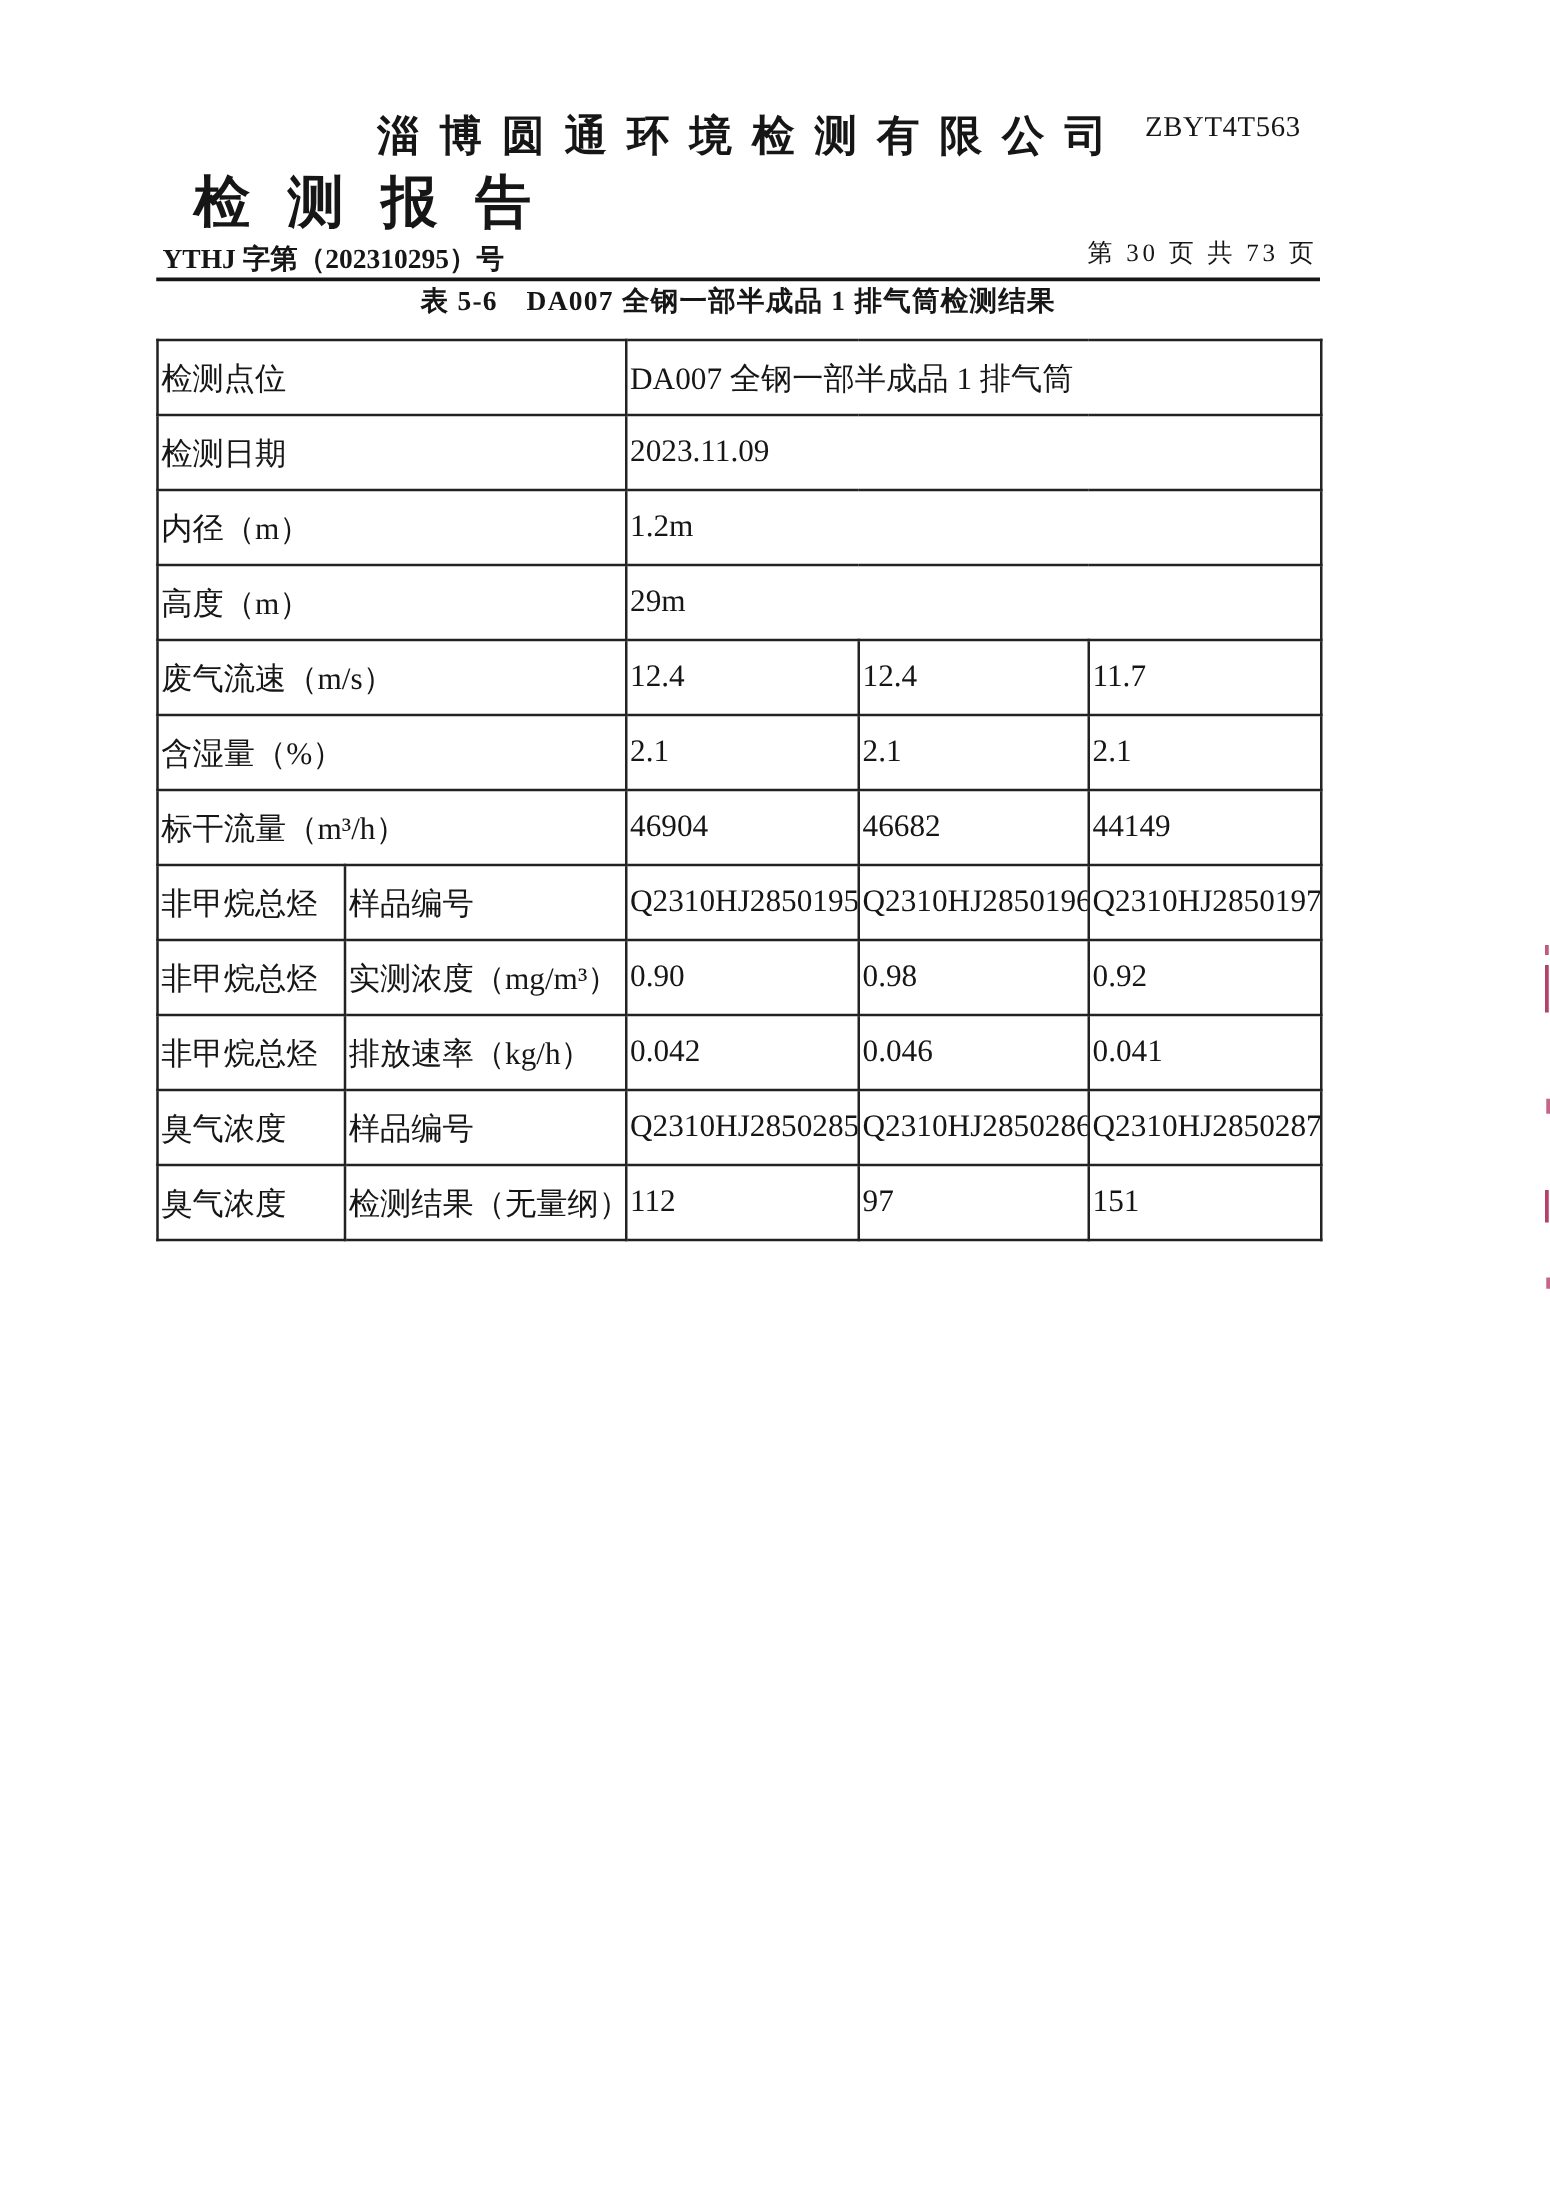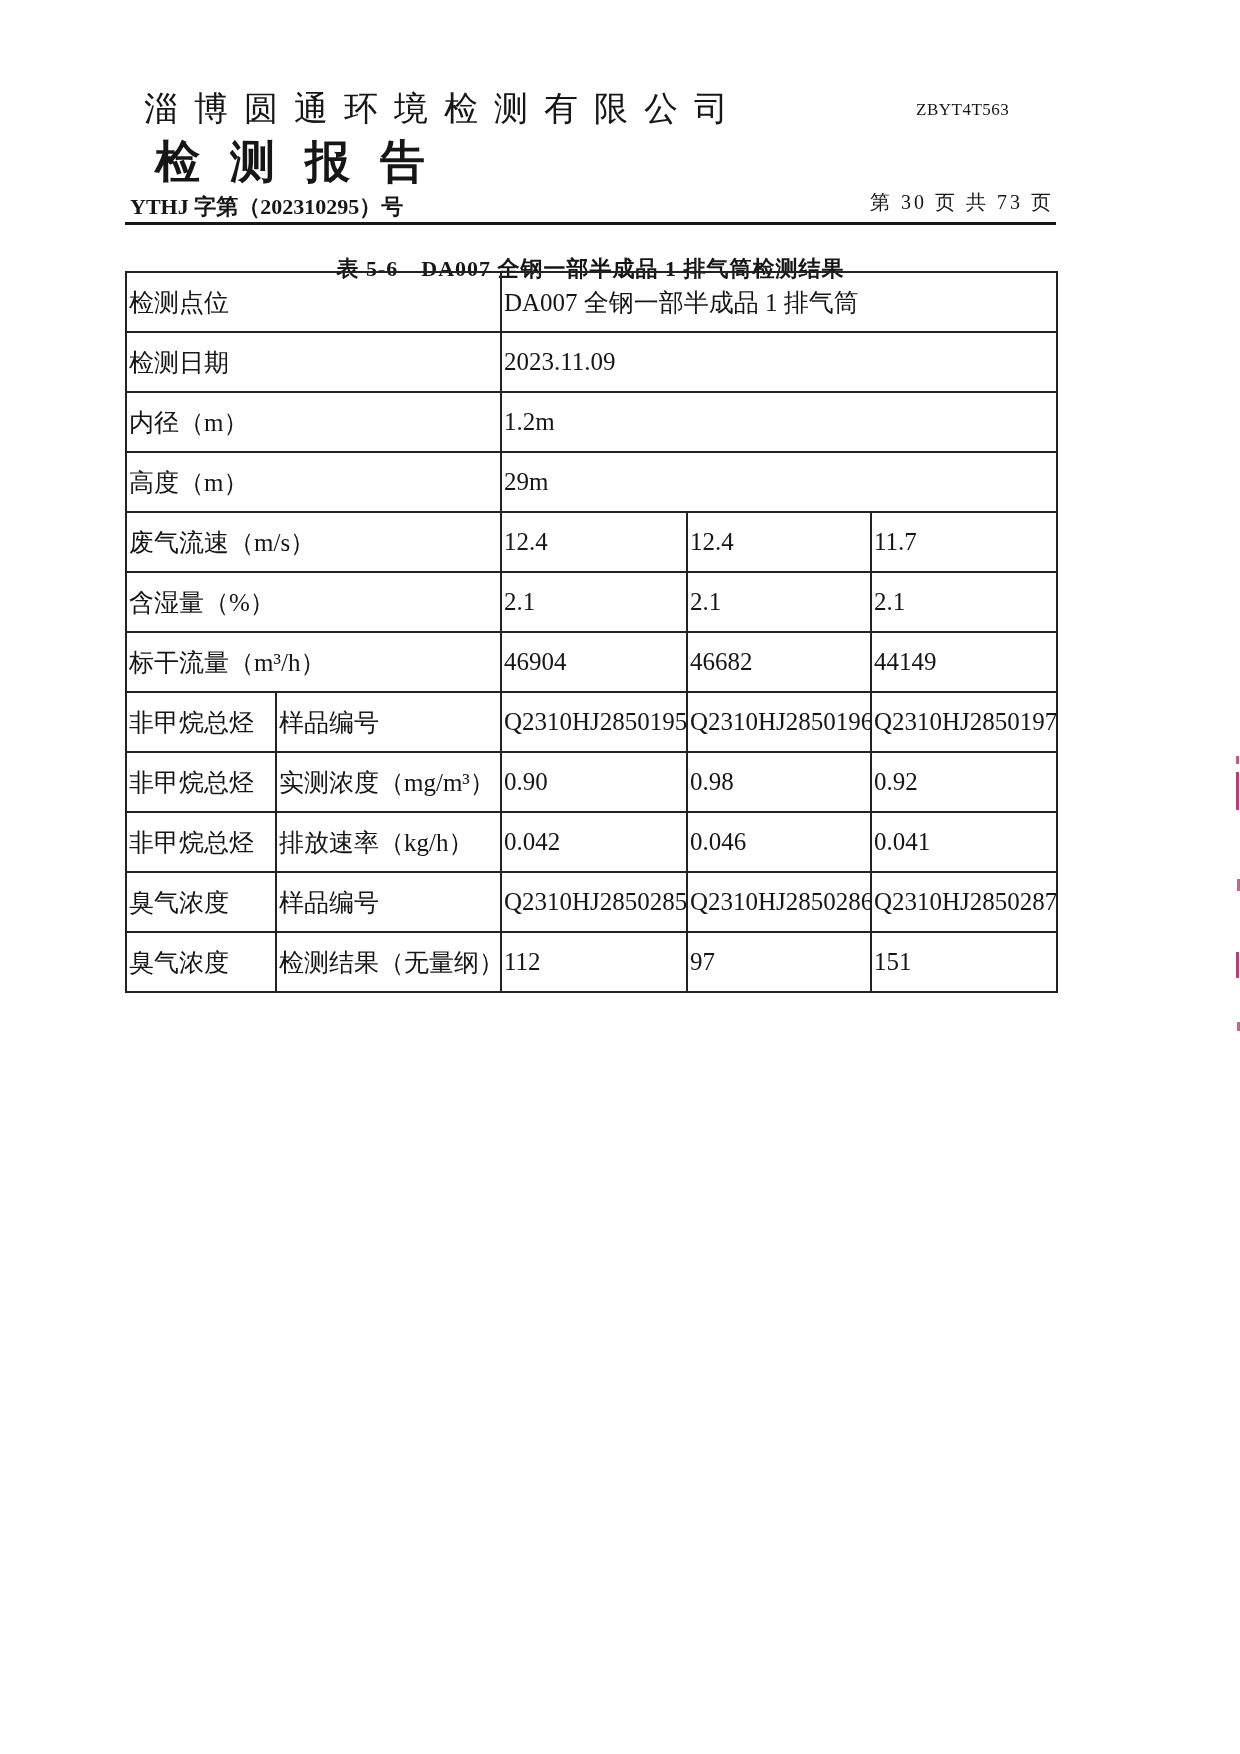--- a/index.html
+++ b/index.html
@@ -10,31 +10,32 @@
     background: #ffffff;
     font-family: "Liberation Serif", "DejaVu Serif", serif;
     color: #161616;
     overflow: hidden;
   }
   .company-name {
     position: absolute;
     left: 128px;
     top: 86px;
     width: 931px;
+    text-align: center;
     font-size: 34px;
     letter-spacing: 16px;
     white-space: nowrap;
     text-indent: 16px; 
-    font-weight: 400;
+    font-weight: 700;
   }
   .doc-code {
     position: absolute;
     left: 916px;
-    top: 100px;
-    font-size: 17px;
+    top: 89px;
+    font-size: 23px;
     letter-spacing: 0.5px;
   }
   .report-title {
     position: absolute;
     left: 125px;
     top: 132px;
     width: 931px;
     text-align: left;
     font-size: 45px;
     font-weight: bold;
@@ -60,21 +61,21 @@
     position: absolute;
     left: 125px;
     top: 222px;
     width: 931px;
     height: 3px;
     background: #161616;
   }
   .table-title {
     position: absolute;
     left: 125px;
-    top: 254px;
+    top: 226px;
     width: 931px;
     text-align: center;
     font-size: 22px;
     font-weight: bold;
     letter-spacing: 1px;
   }
   table.report-table {
     position: absolute;
     left: 125px;
     top: 271px;

